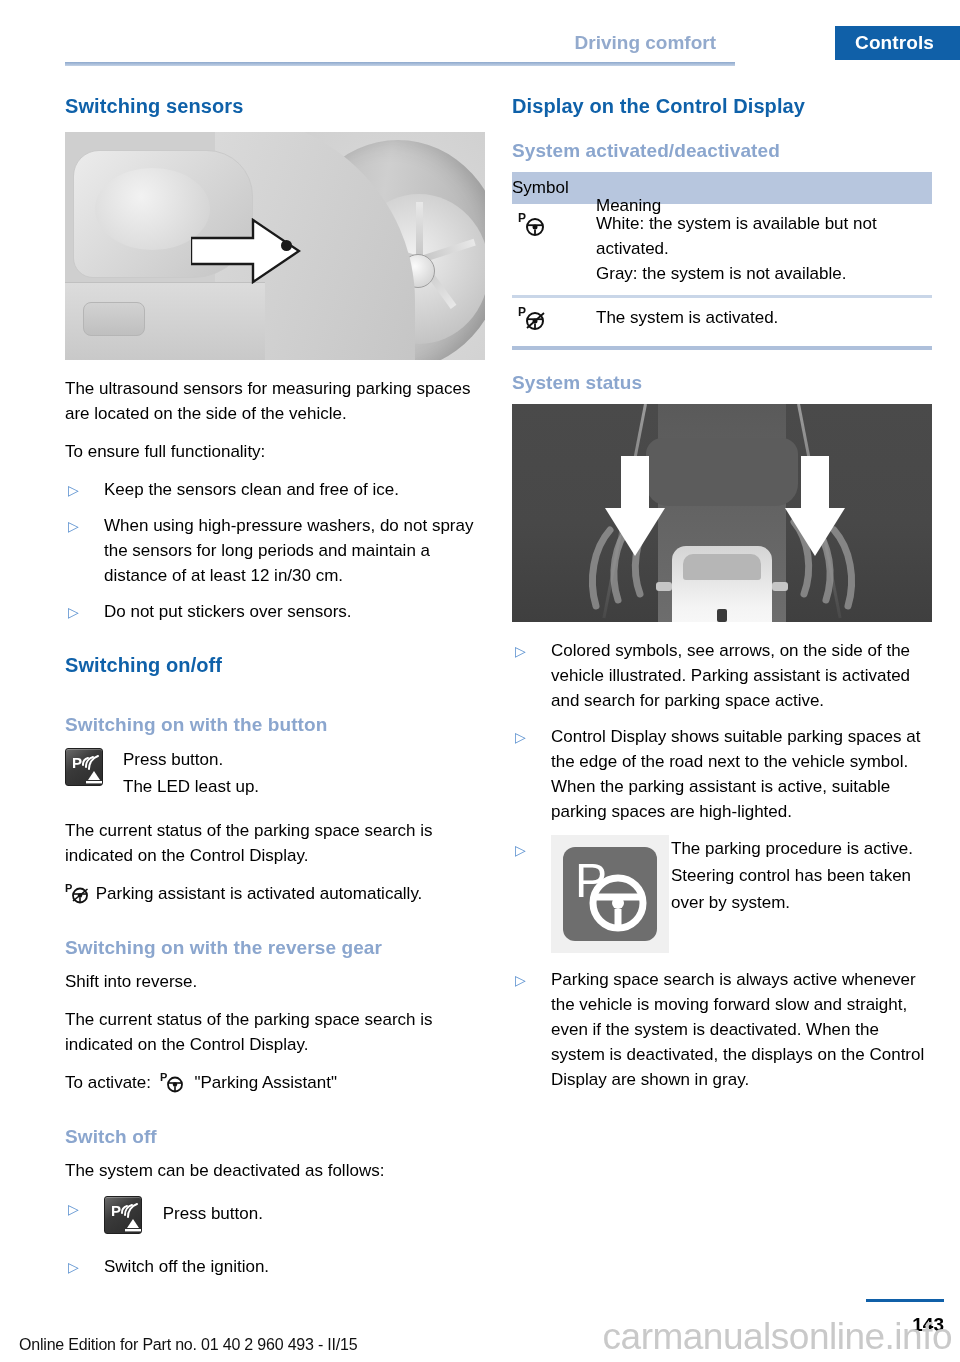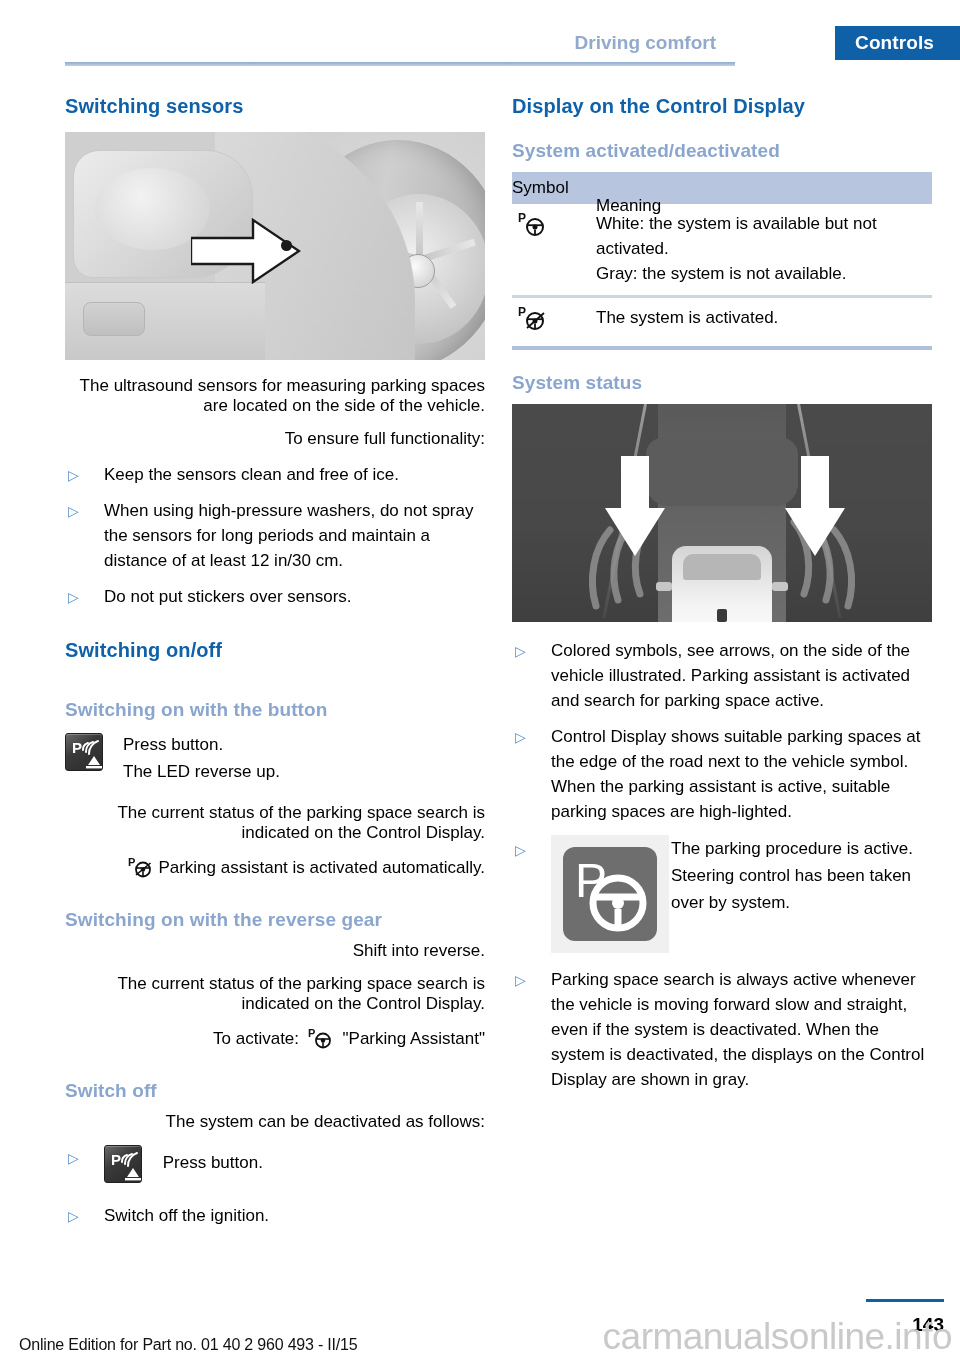--- a/index.html
+++ b/index.html
@@ -75,23 +75,22 @@
     color: #8ba6ce;
     font-size: 19px;
     font-weight: bold;
     margin: 26px 0 10px 0;
     letter-spacing: 0.1px;
   }
   h2.sub.tight { margin-top: 37px; }
 
   p.body {
     font-size: 17px;
-    line-height: 20px;
+    line-height: 25px;
     margin: 0 0 13px 0;
-    text-align: right;
   }
 
   ul.bullets { list-style: none; margin: 0; padding: 0; }
   ul.bullets li {
     position: relative;
     padding-left: 39px;
     font-size: 17px;
     line-height: 25px;
     margin-bottom: 11px;
   }
@@ -421,21 +420,21 @@
           <path d="M17 16 A7 7 0 0 1 22 9" stroke="#ffffff" stroke-width="2" fill="none" stroke-linecap="round"></path>
           <path d="M20 18 A10 10 0 0 1 27 8" stroke="#ffffff" stroke-width="2" fill="none" stroke-linecap="round"></path>
           <path d="M23 20 A13.5 13.5 0 0 1 32 7" stroke="#ffffff" stroke-width="2" fill="none" stroke-linecap="round"></path>
           <polygon points="22,31 28,22 34,31" fill="#ffffff"></polygon>
           <rect x="20" y="32" width="16" height="2.4" fill="#ffffff"></rect>
         </svg>
       </span>
     </div>
     <div class="tx">
       <div>Press button.</div>
-      <div>The LED reverse up.</div>
+      <div>The LED least up.</div>
     </div>
   </div>
 
   <p class="body" style="margin-top:18px">The current status of the parking space search is indicated on the Control Display.</p>
 
   <p class="body">
     <span class="sym-p">
       <svg width="26" height="22" viewBox="0 0 26 22">
         <text x="0" y="10" font-family="Liberation Sans, sans-serif" font-size="11" font-weight="bold" fill="#111">P</text>
         <circle cx="15" cy="13.5" r="7" fill="none" stroke="#111" stroke-width="1.8"></circle>

